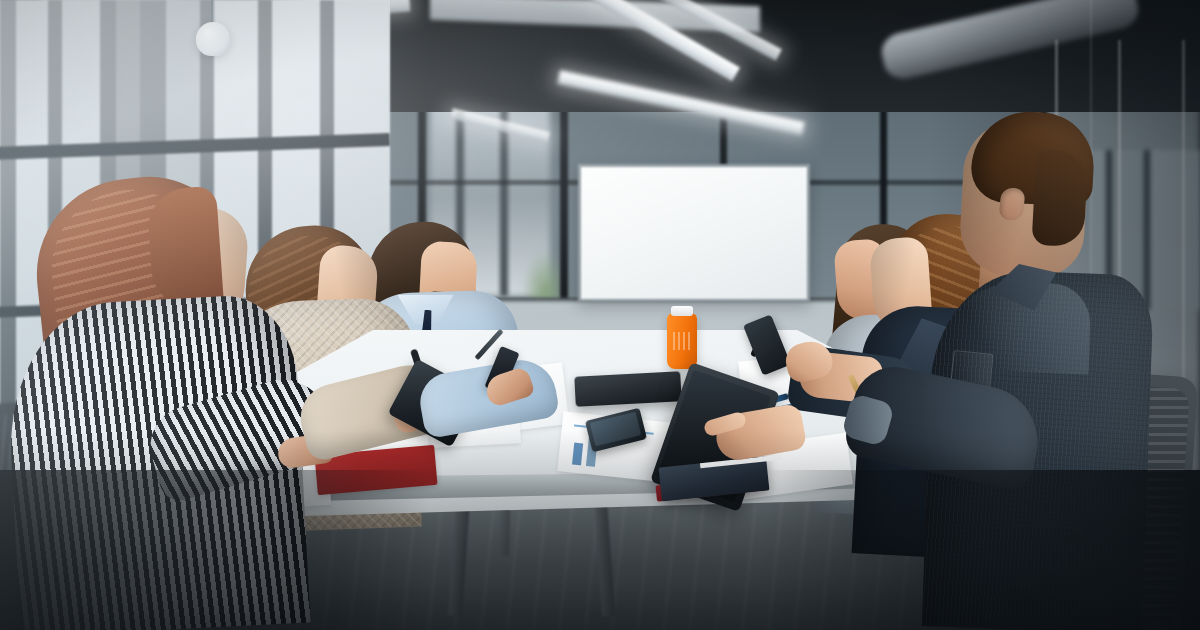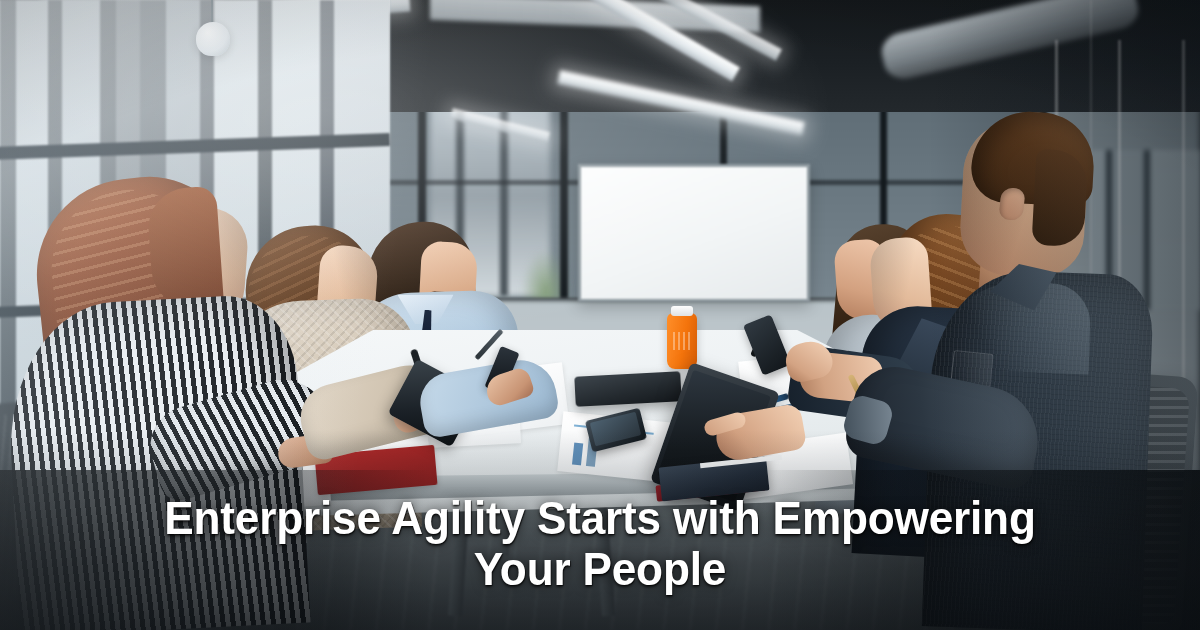--- a/index.html
+++ b/index.html
@@ -867,20 +867,14 @@
     <div class="floor-dark-l"></div>
     <div class="floor-dark-r"></div>
 
     <div class="haze"></div>
     <div class="right-shade"></div>
     <div class="vignette"></div>
   </div>
 
   <div class="text-scrim"></div>
 
-  <div class="title-wrap">
-    <h1 class="title">
-      <span>Enterprise Agility Starts with Empowering</span><br>
-      <span>Your People</span>
-    </h1>
-  </div>
 
 </div>
 
 </body></html>

